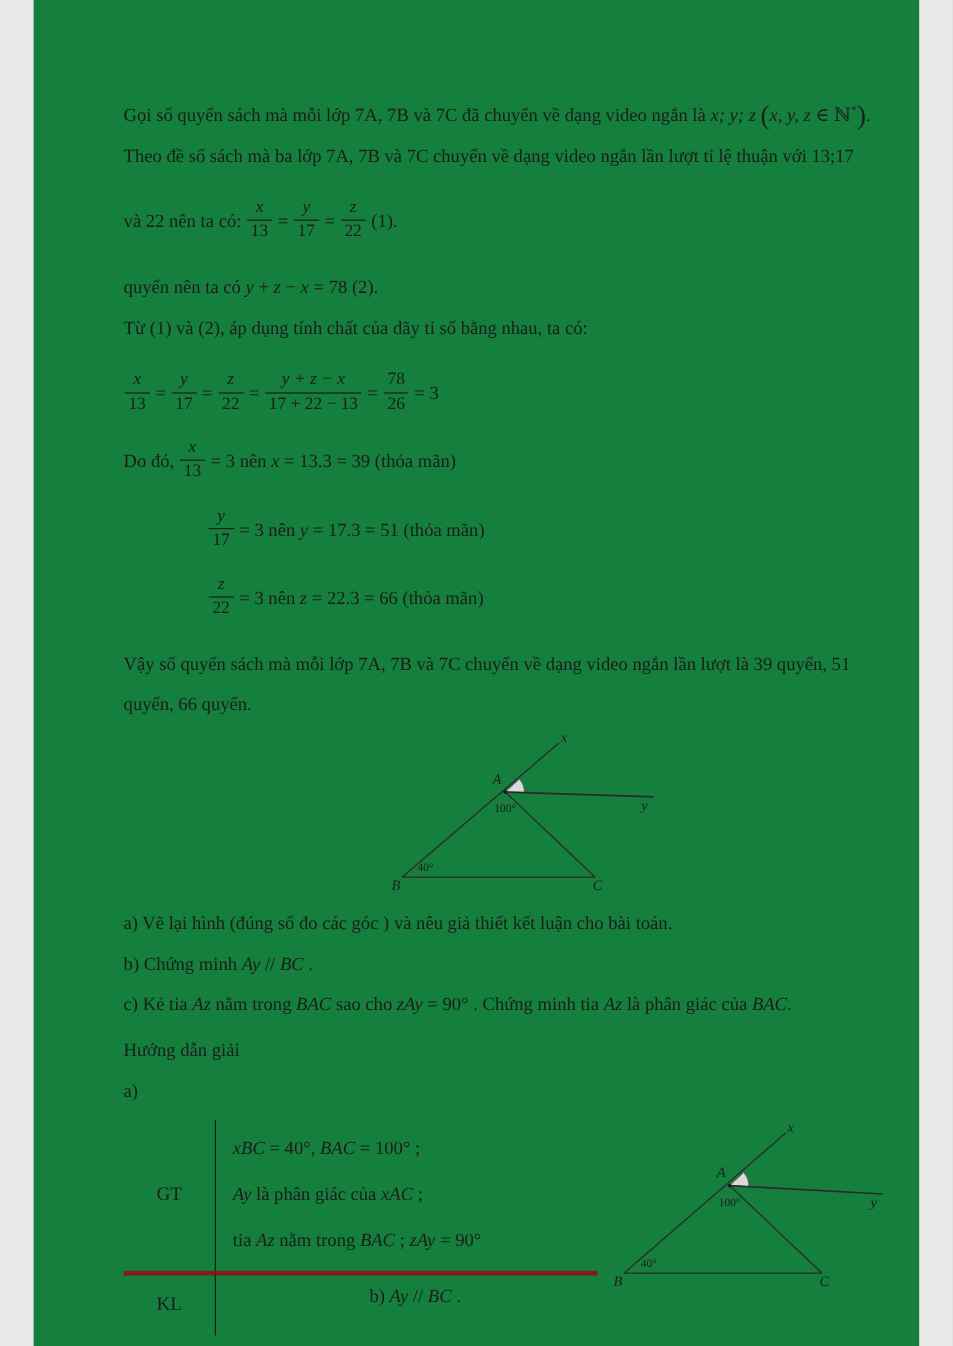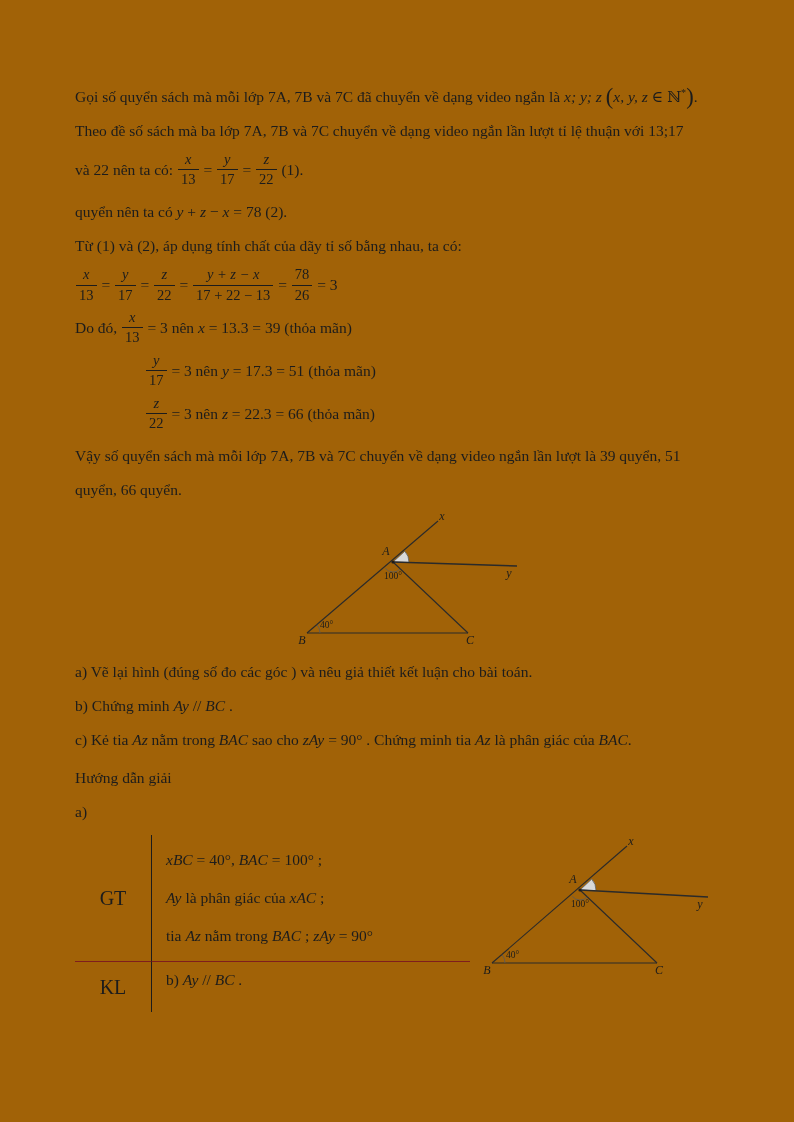--- a/index.html
+++ b/index.html
@@ -1,43 +1,43 @@
 <!DOCTYPE html>
 <html><head>
 <meta charset="utf-8">
 <style>
   html,body{margin:0;padding:0;background:#e8e8e8;}
   .page{
-    width:794px;height:1122px;box-sizing:border-box;
-    background:#a16207;margin:0 auto;position:relative;
+    width:738px;height:1122px;box-sizing:border-box;
+    background:#15803d;margin:0 auto;position:relative;
     padding:76px 70px 0 75px;overflow:hidden;
     font-family:"Liberation Serif","DejaVu Serif","DejaVu Sans",serif;
     color:#1c1c1c;
   }
   .line{font-size:15.5px;line-height:34px;white-space:nowrap;}
-  .fline{margin:5px 0;}
+  .fline{margin:19px 0;}
   .indent{padding-left:70px;}
   .m{font-style:italic;}
   .b{font-weight:bold;}
   .bi{font-weight:bold;font-style:italic;}
   .big{font-size:1.45em;vertical-align:-0.13em;line-height:0;}
   .sup{font-size:0.65em;vertical-align:0.55em;}
   .frac{display:inline-block;vertical-align:middle;text-align:center;
         line-height:1.2;font-size:14.5px;transform:translateY(-2px);margin:0 1px;}
   .frac .fn{display:block;border-bottom:1px solid #1c1c1c;padding:0 3px 1px 3px;}
   .frac .fd{display:block;padding:1px 3px 0 3px;}
   .heading2{margin-top:12px;}
   .guide{font-weight:normal;margin-top:4px;}
   .diag1-wrap{margin:4px 0 6px 205px;width:250px;height:138px;}
   .bottom-row{display:flex;align-items:flex-start;margin-top:6px;}
   .gtkl{display:grid;grid-template-columns:76px 319px;width:395px;}
-  .gtkl .labcell{display:flex;align-items:center;justify-content:center;font-size:20px;}
+  .gtkl .labcell{display:flex;align-items:center;justify-content:center;font-size:16px;}
   .gtkl .content{border-left:1px solid #1c1c1c;padding:6px 0 6px 14px;}
   .gtkl .content .line{line-height:38px;}
-  .gtkl .klrow{border-top:1px solid #7f1d1d;}
+  .gtkl .klrow{border-top:4px solid #7f1d1d;text-align:center;}
   .gtkl .klcontent{border-left:1px solid #1c1c1c;padding:2px 0 16px 14px;}
   .gtkl .klcontent .line{line-height:32px;}
   .diag2-wrap{margin-left:10px;margin-top:0;width:240px;height:152px;}
   svg text{font-family:"Liberation Serif","DejaVu Serif",serif;}
   svg .vlab{font-style:italic;font-size:12px;}
   svg .alab{font-size:9.5px;}
 </style>
 </head>
 <body>
 

